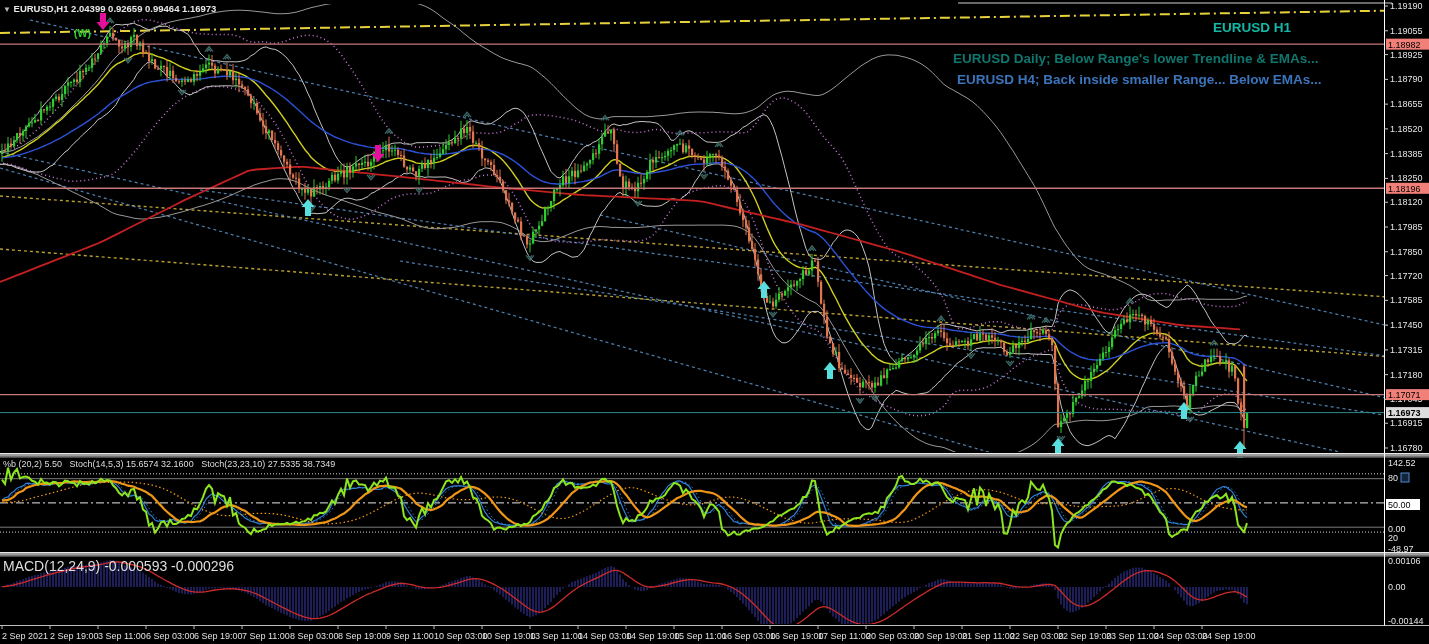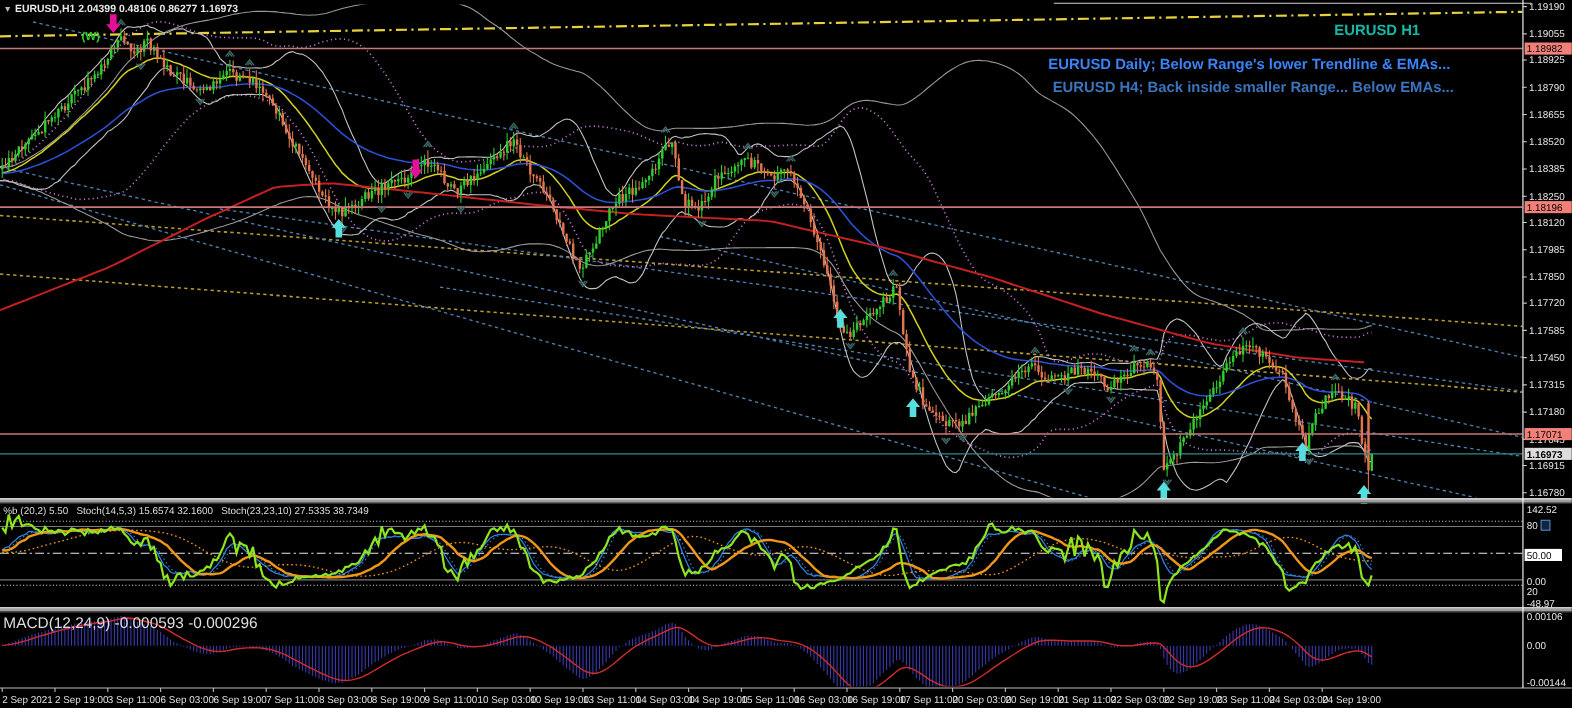--- a/index.html
+++ b/index.html
@@ -3,21 +3,21 @@
 <meta charset="utf-8">
 <style>
   html,body{margin:0;padding:0;background:#000;}
   #screen{position:relative;width:1429px;height:644px;background:#000;overflow:hidden;
           font-family:"Liberation Sans",sans-serif;}
   #chart{position:absolute;left:0;top:0;}
   .ovl{position:absolute;white-space:pre;pointer-events:none;}
   #titlebar{left:3px;top:3px;font-size:9.5px;font-weight:bold;color:#e8e8e8;}
   #titlebar .tri{color:#b8b8b8;font-size:8px;}
   #watermark{left:1213px;top:20px;font-size:13.5px;font-weight:bold;color:#14b8a6;}
-  #comment1{left:953px;top:51px;font-size:13.5px;font-weight:bold;color:#3b82f6;}
+  #comment1{left:953px;top:51px;font-size:13.5px;font-weight:bold;color:#0f766e;}
   #comment2{left:957px;top:72px;font-size:13.5px;font-weight:bold;color:#3c74bc;}
   #weekly{left:74px;top:27px;font-size:10.5px;font-weight:bold;color:#2ecc2e;}
   #pane1label{left:3px;top:459px;font-size:9px;color:#dedede;}
   #pane2label{left:3px;top:558px;font-size:14px;color:#dedede;}
 </style>
 </head>
 <body>
 
 <div id="screen">
   <svg id="chart" width="1429" height="644">
@@ -225,21 +225,21 @@
         <text x="1058" y="639" fill="#e0e0e0" font-size="9px" font-family="&quot;Liberation Sans&quot;,sans-serif">22 Sep 19:00</text>
         <line x1="1106" y1="625.5" x2="1106" y2="629" stroke="#bdbdbd" stroke-width="1"></line>
         <text x="1106" y="639" fill="#e0e0e0" font-size="9px" font-family="&quot;Liberation Sans&quot;,sans-serif">23 Sep 11:00</text>
         <line x1="1154" y1="625.5" x2="1154" y2="629" stroke="#bdbdbd" stroke-width="1"></line>
         <text x="1154" y="639" fill="#e0e0e0" font-size="9px" font-family="&quot;Liberation Sans&quot;,sans-serif">24 Sep 03:00</text>
         <line x1="1202" y1="625.5" x2="1202" y2="629" stroke="#bdbdbd" stroke-width="1"></line>
         <text x="1202" y="639" fill="#e0e0e0" font-size="9px" font-family="&quot;Liberation Sans&quot;,sans-serif">24 Sep 19:00</text>
       </g>
     </svg>
 
-  <div id="titlebar" class="ovl"><span class="tri">▼</span> <span>EURUSD,H1</span> <span>2.04399</span> <span>0.48106</span> <span>0.86277</span> <span>1.16973</span></div>
+  <div id="titlebar" class="ovl"><span class="tri">▼</span> <span>EURUSD,H1</span> <span>2.04399</span> <span>0.92659</span> <span>0.99464</span> <span>1.16973</span></div>
 
   <div id="watermark" class="ovl">EURUSD H1</div>
   <div id="comment1" class="ovl">EURUSD Daily; Below Range's lower Trendline &amp; EMAs...</div>
   <div id="comment2" class="ovl">EURUSD H4; Back inside smaller Range... Below EMAs...</div>
   <div id="weekly" class="ovl">(W)</div>
   <div id="pane1label" class="ovl">%b (20,2) 5.50   Stoch(14,5,3) 15.6574 32.1600   Stoch(23,23,10) 27.5335 38.7349</div>
   <div id="pane2label" class="ovl">MACD(12,24,9) -0.000593 -0.000296</div>
 </div>
 
 </body></html>

